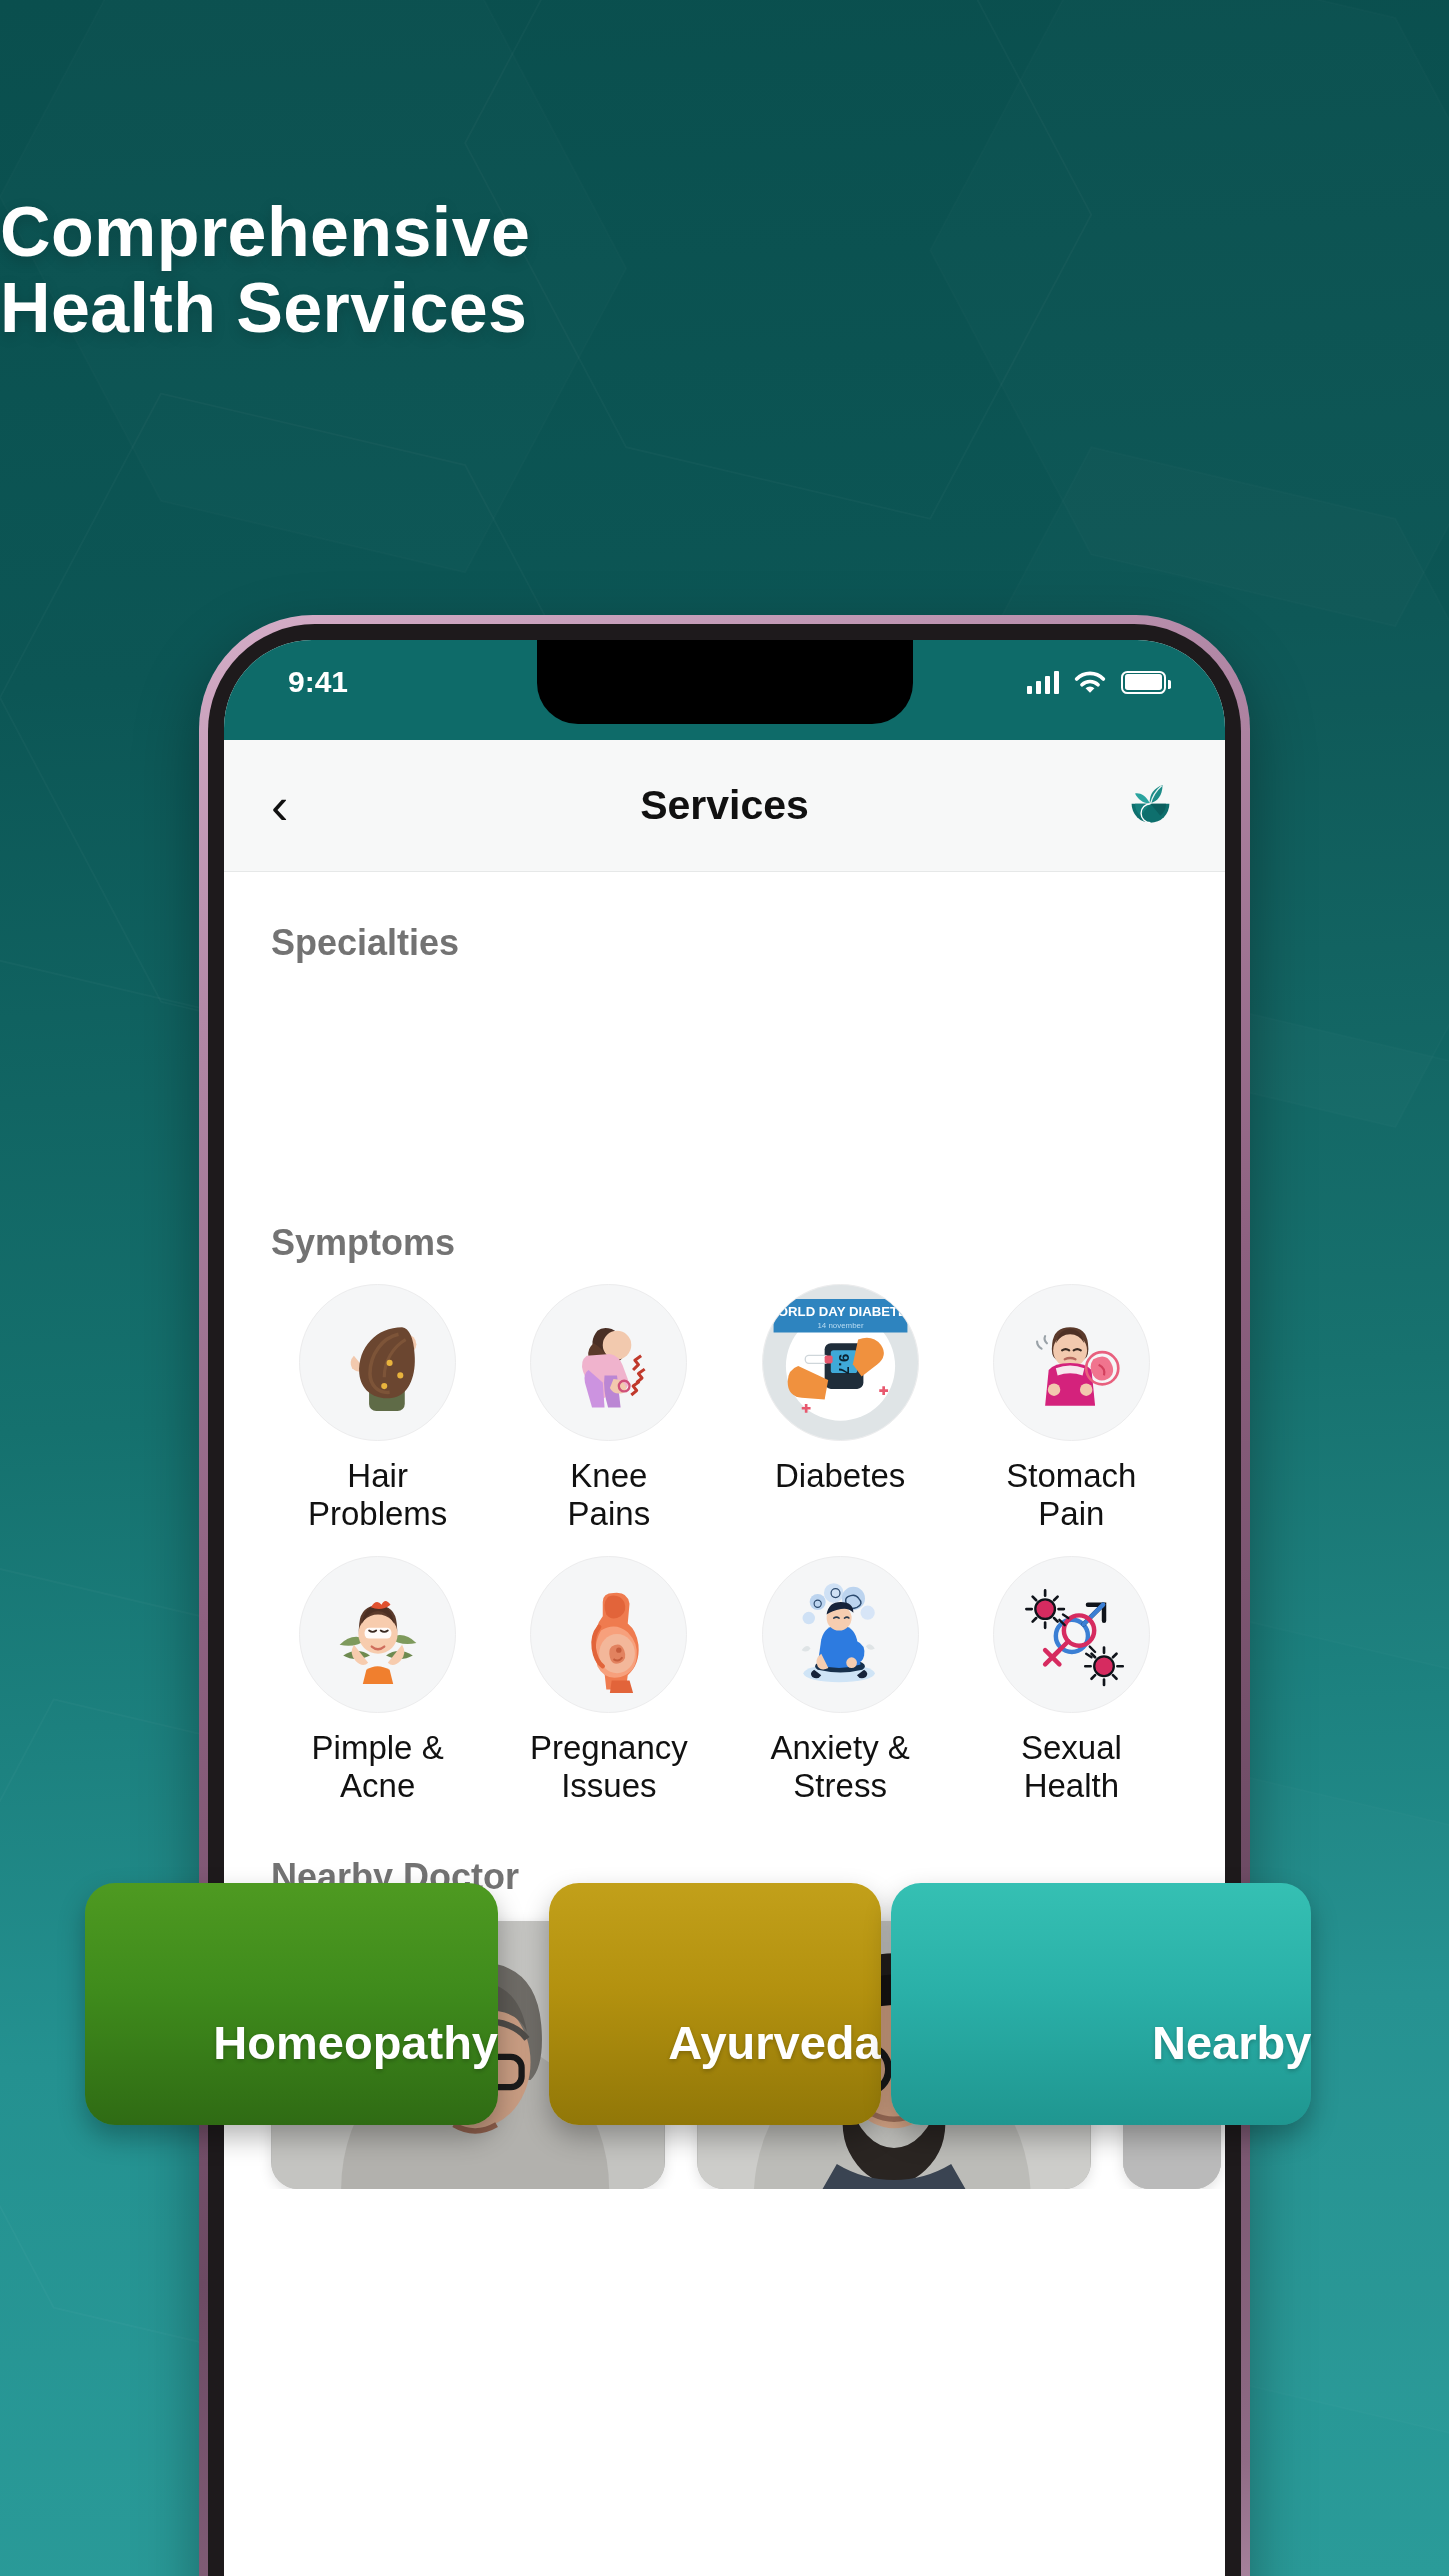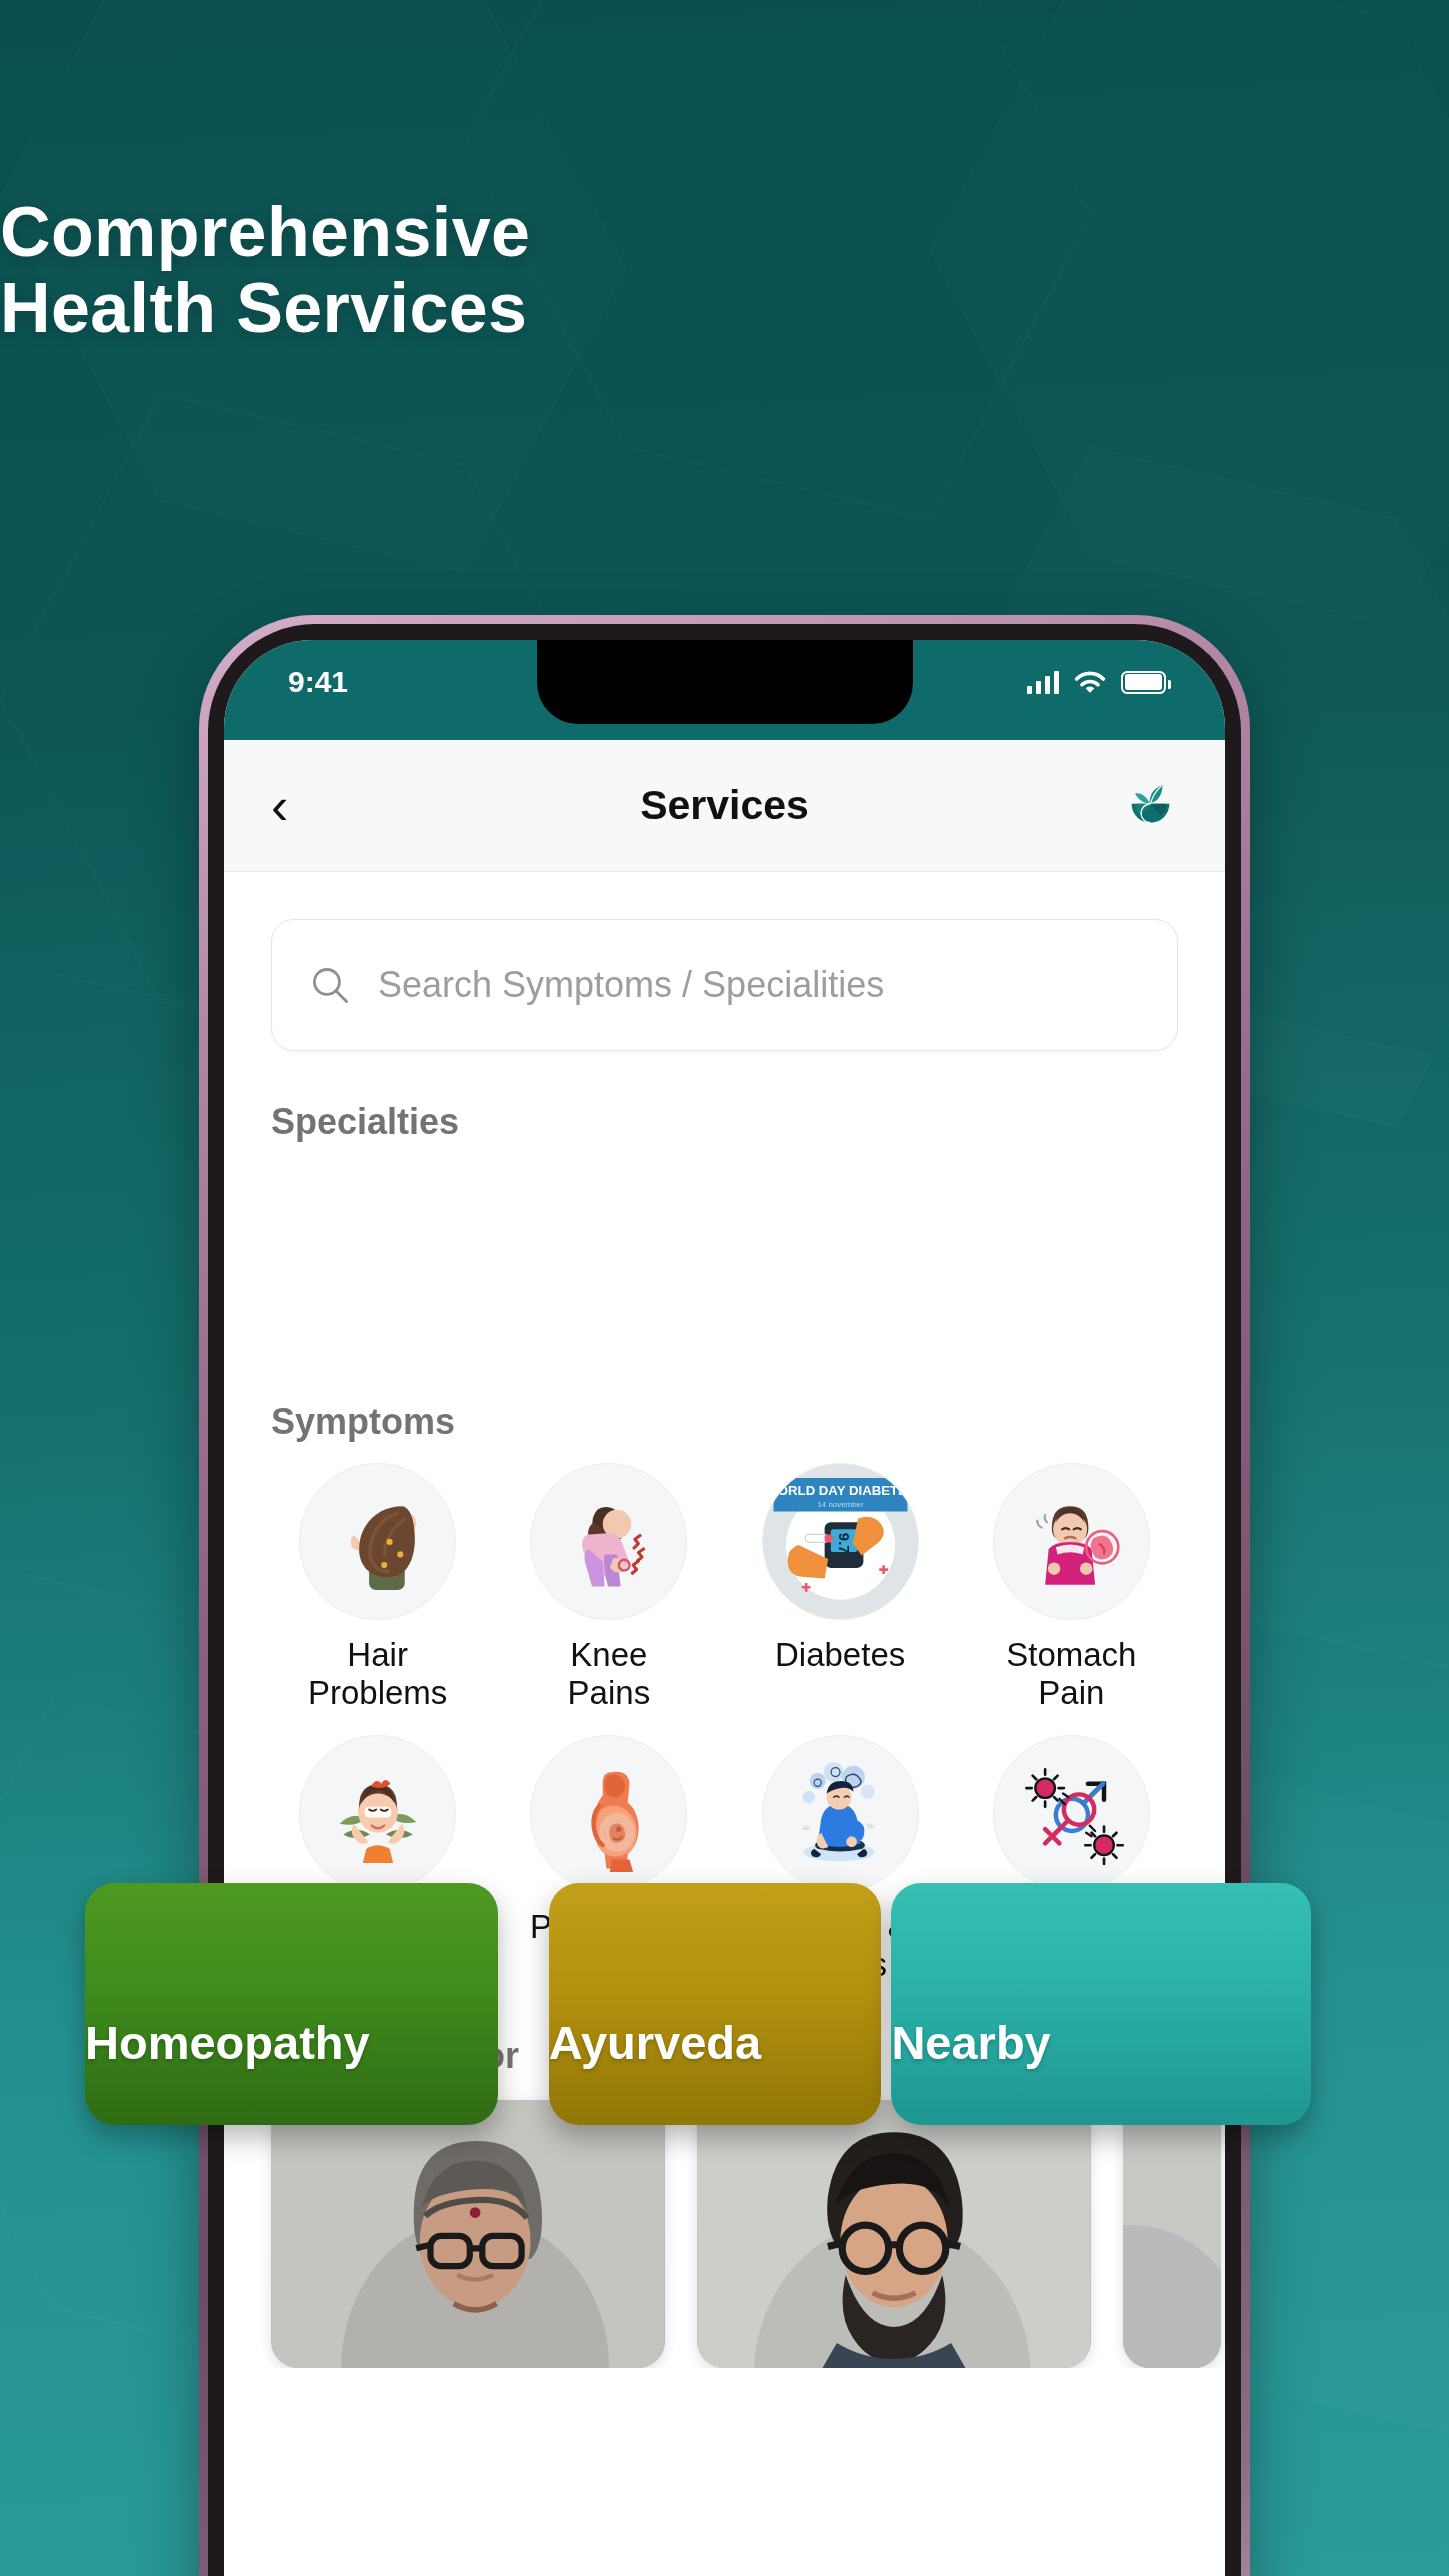--- a/index.html
+++ b/index.html
@@ -109,21 +109,21 @@
   #symptoms-head{ margin-top:34px; }
   #nearby-head{ margin-top:50px; }
 
   
   #specialty-row{
     position:absolute; left:-114px; right:-114px; top:1268px;
     display:flex; gap:10.7px; z-index:20; padding-left:0;
   }
   .spec-card{
     border-radius:30px; color:#fff;
-    display:flex; align-items:flex-end; justify-content:flex-start;
+    display:flex; align-items:flex-end; justify-content:flex-end;
     padding-bottom:55px;
     font-size:47px; font-weight:700;
     height:242px;
     box-shadow:0 12.5px 27px rgba(0,0,0,.28);
     text-shadow:0 1.8px 4.5px rgba(0,0,0,.22);
     flex:0 0 auto;
   }
   .spec-card.c0{ width:413px; background:linear-gradient(180deg,#4e9a21 0%,#3f8b1c 45%,#2f6b14 100%); }
   .spec-card.c1{ width:332px; background:linear-gradient(180deg,#c2a01a 0%,#b3910f 45%,#917708 100%);margin-left:40px; }
   .spec-card.c2{ width:420px; background:linear-gradient(180deg,#35c0b3 0%,#2ab0a8 45%,#1f9690 100%); }
@@ -214,29 +214,20 @@
         <path d="M10 30 h44 a22 22 0 0 1 -44 0 z" fill="#0e6f6d"></path>
         <path d="M32 30 L14 30 a18 18 0 0 0 6.5 14 z" fill="#167f7c"></path>
         <path d="M32 30 L50 30 a18 18 0 0 1 -6.5 14 z" fill="#0b5f5e"></path>
         <path d="M32 30 a1 1 0 0 0 0 22" fill="none" stroke="#ffffff" stroke-width="1.6"></path>
         <path d="M31 29 C31 18, 36 12, 46 8 C46 20, 40 28, 31 29 z" fill="#1d8c88"></path>
         <path d="M31 29 C26 20, 20 17, 14 18 C18 26, 25 30, 31 29 z" fill="#2aa49f"></path>
         <path d="M32 30 C34 22, 38 15, 45 9" fill="none" stroke="#e8f5f4" stroke-width="1.5"></path>
       </svg>
     </div>
 
-    <div id="search-wrap">
-      <div id="search-box">
-        <svg width="41" height="41" viewBox="0 0 46 46">
-          <circle cx="19" cy="19" r="14" fill="none" stroke="#8d9194" stroke-width="3.2"></circle>
-          <line x1="29" y1="29" x2="41" y2="41" stroke="#8d9194" stroke-width="3.2" stroke-linecap="round"></line>
-        </svg>
-        <span id="search-placeholder">Search Symptoms / Specialities</span>
-      </div>
-    </div>
 
     <div class="sec-head" id="specialties-head">Specialties</div>
 
     <div style="height:224px"></div>
 
     <div class="sec-head" id="symptoms-head">Symptoms</div>
 
     <div id="symptoms-grid">
 
       <div class="sym">

